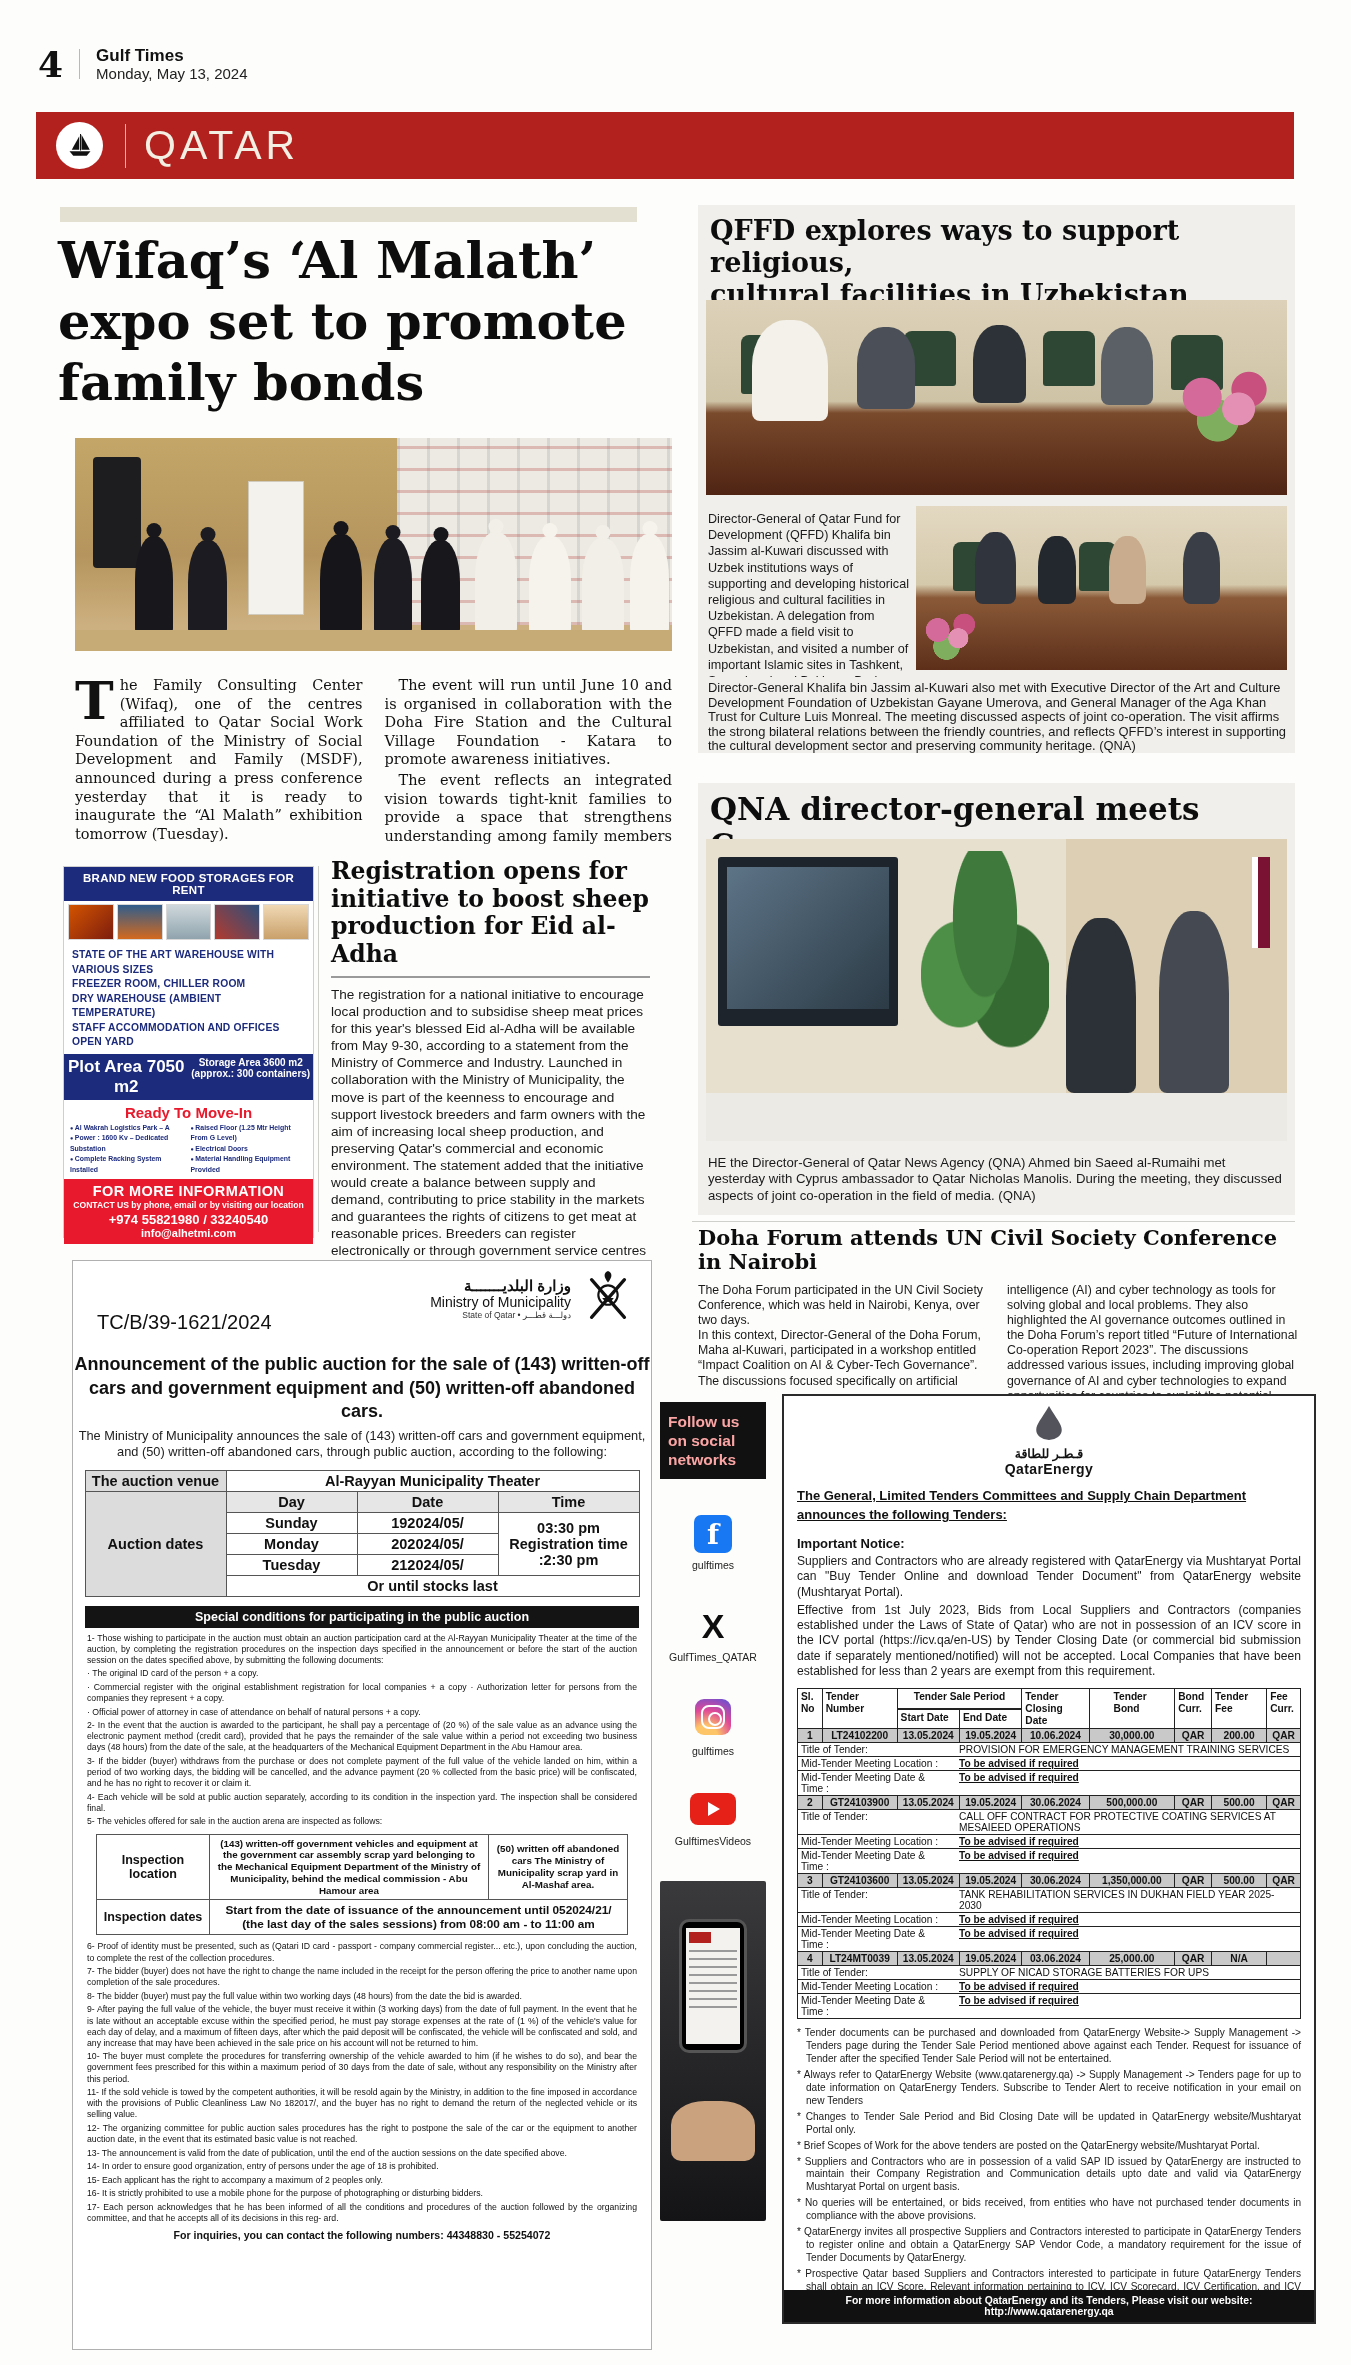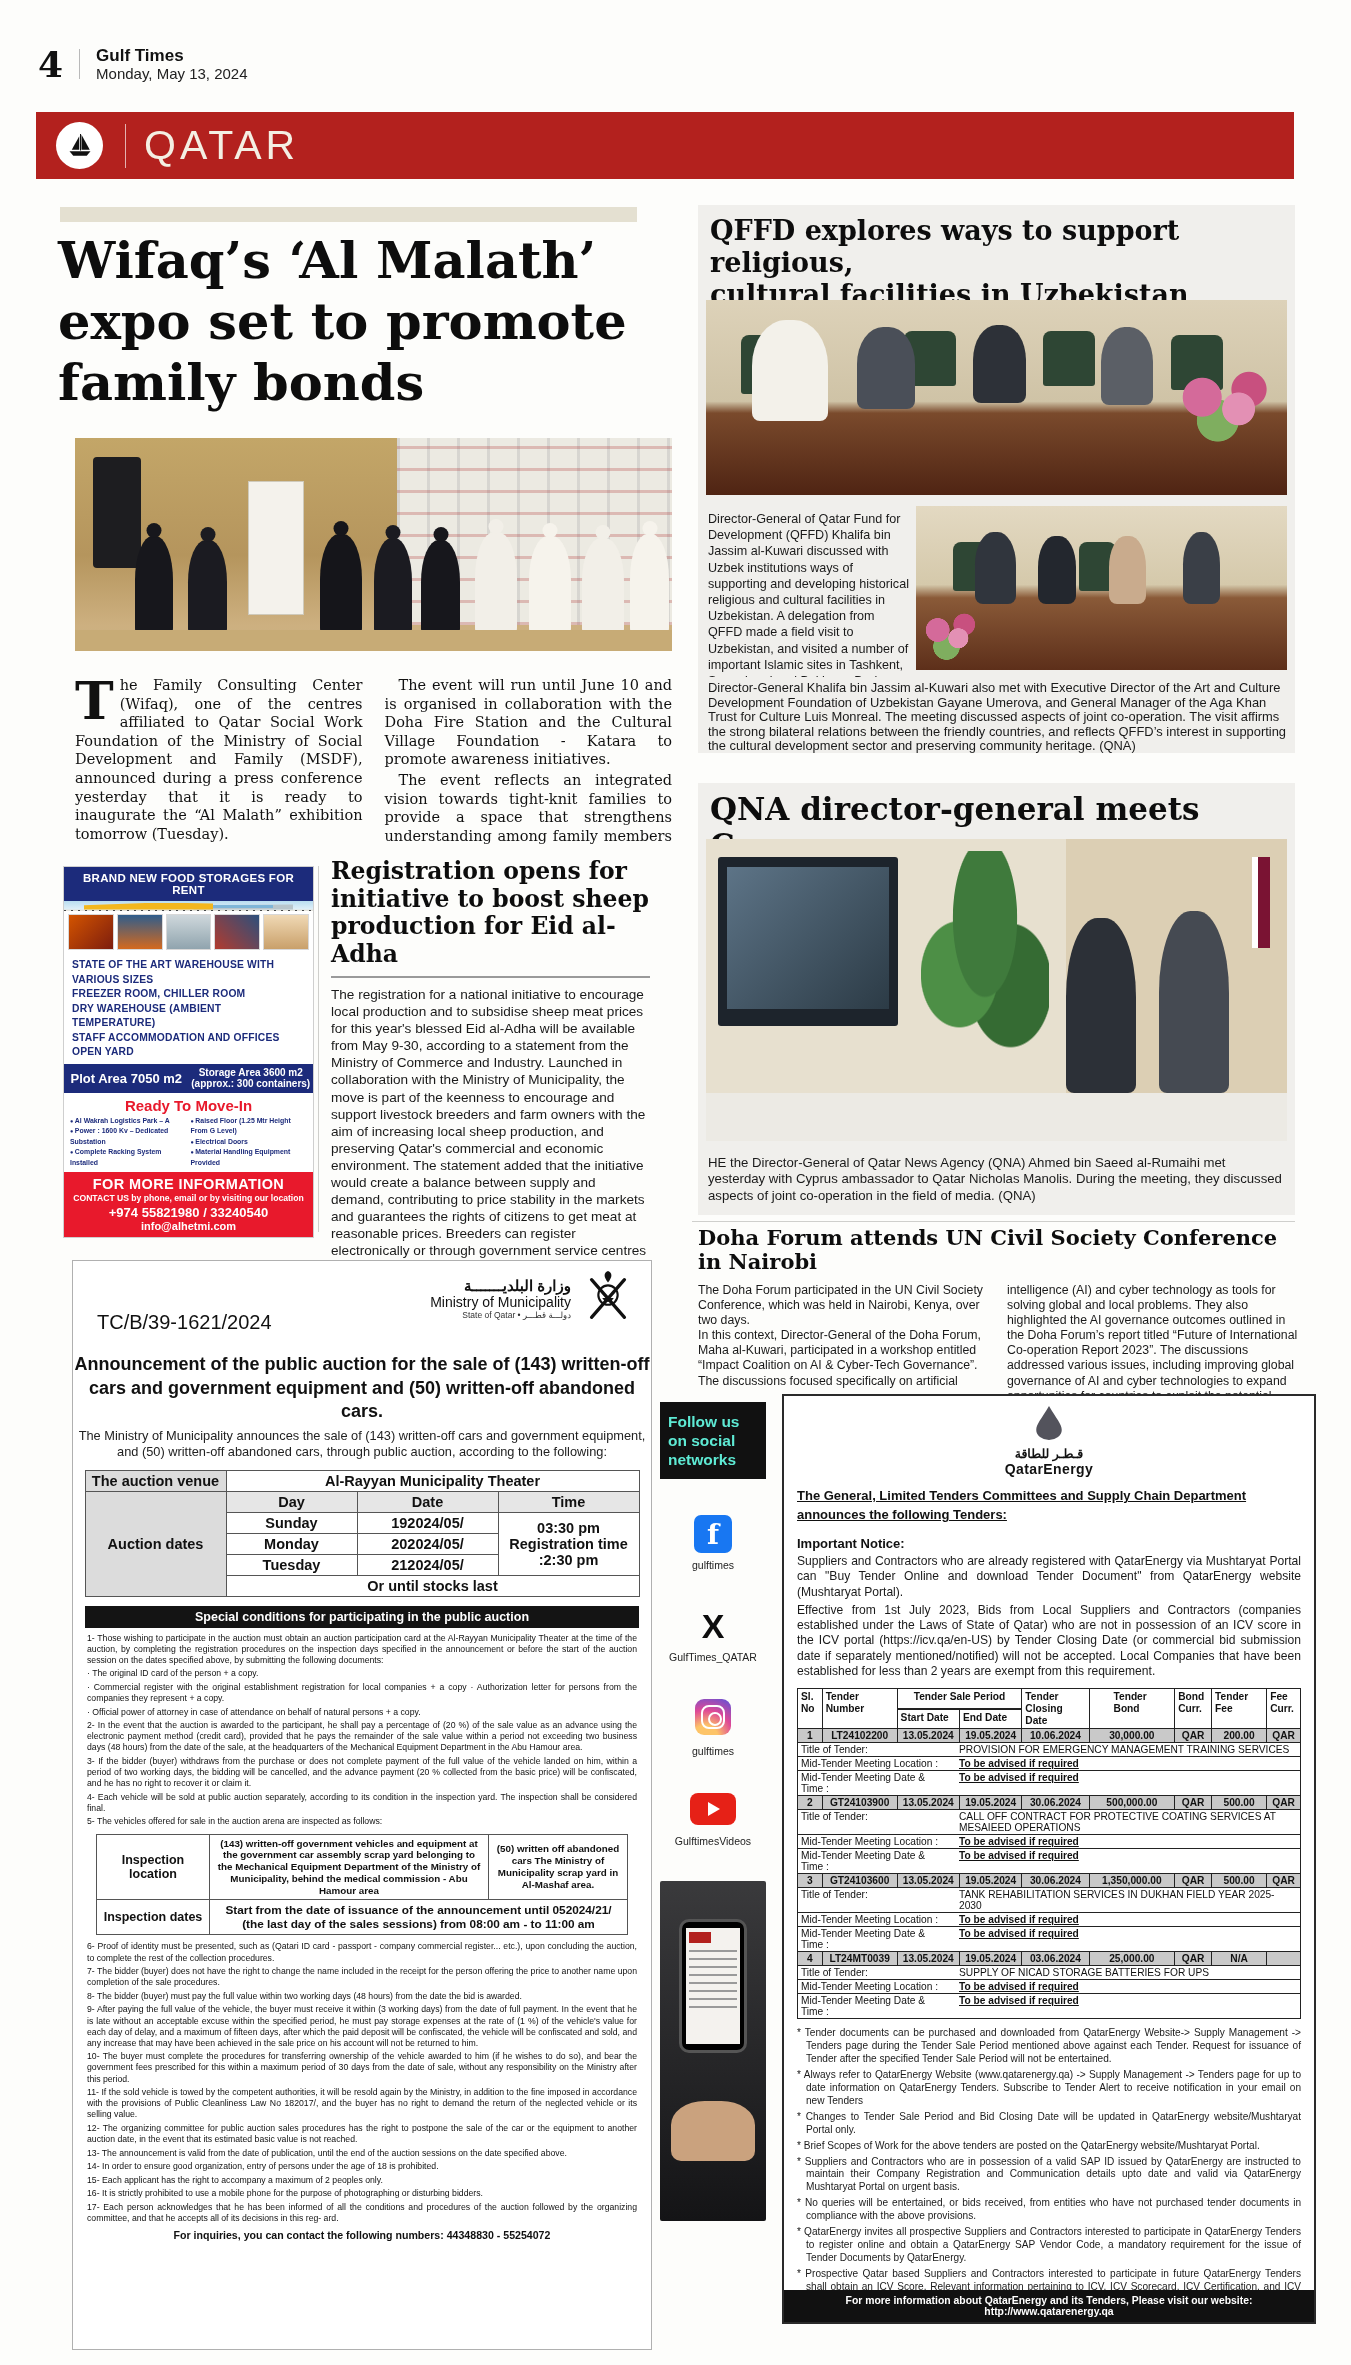--- a/index.html
+++ b/index.html
@@ -96,21 +96,21 @@
             clip-path:polygon(0 18%,100% 0,100% 100%,0 100%);}
   .adb-glass{position:absolute;left:58%;bottom:26%;width:26%;height:30%;background:#7fb6d8;}
   .adb-fence{position:absolute;left:0;bottom:0;width:100%;height:13%;
              background:repeating-linear-gradient(90deg,#46484a 0 2px,transparent 2px 7px);}
   .ad-thumbs{display:flex;gap:3px;padding:3px 4px;}
   .ad-thumbs div{flex:1;height:34px;border:1px solid #d8d8d8;}
   .ad-feats{padding:5px 8px 2px 8px;}
   .ad-feats div{font-size:10.3px;font-weight:bold;color:#1c2b7b;letter-spacing:.2px;line-height:14.5px;}
   .ad-bluebar{display:flex;background:#1c2b7b;color:#fff;font-weight:bold;margin-top:2px;}
   .ad-bluebar .cell{flex:1;text-align:center;padding:3px 2px;}
-  .ad-bluebar .c1{font-size:13px;align-self:center;}
+  .ad-bluebar .c1{font-size:17px;align-self:center;}
   .ad-bluebar .c2{font-size:10px;line-height:11.5px;}
   .ad-ready{color:#e8192c;font-weight:bold;font-size:15px;text-align:center;padding:4px 0 2px 0;}
   .ad-bullets{display:flex;padding:0 6px;gap:4px;}
   .ad-bullets .col{flex:1;}
   .ad-bullets div.b{font-size:6.9px;font-weight:bold;color:#1c2b7b;line-height:10.5px;}
   .ad-bullets div.b::before{content:"● ";font-size:5.5px;}
   .ad-red{background:#e8192c;color:#fff;text-align:center;margin-top:4px;padding:4px 2px 5px 2px;flex:1;}
   .ad-red .t1{font-weight:bold;font-size:14.5px;letter-spacing:.4px;}
   .ad-red .t2{font-weight:bold;font-size:8.6px;margin-top:1px;}
   .ad-red .t3{font-weight:bold;font-size:13px;margin-top:2px;}
@@ -145,21 +145,21 @@
   table.insp{border-collapse:collapse;margin:6px auto;}
   table.insp td{border:1.4px solid #555;font-weight:bold;padding:3px 5px;}
   .insp-lab{font-size:12.5px;text-align:center;width:102px;}
   .insp-a{font-size:9.8px;line-height:11.8px;width:268px;text-align:center;}
   .insp-b{font-size:9.8px;line-height:11.8px;width:128px;text-align:center;}
   .insp-d{font-size:11.8px;line-height:14px;text-align:center;}
   .auc-footer{text-align:center;font-size:10.6px;font-weight:bold;margin-top:5px;}
 
   
   #sidebar{left:660px;top:1402px;width:106px;text-align:center;}
-  .sb-title{background:#111;color:#5eead4;text-align:left;font-weight:bold;font-size:15.5px;
+  .sb-title{background:#111;color:#fca5a5;text-align:left;font-weight:bold;font-size:15.5px;
             line-height:19px;padding:10px 8px;}
   .sb-item{margin-top:36px;}
   .sb-label{font-size:10.5px;color:#222;margin-top:6px;word-wrap:break-word;}
   .icon-box{display:inline-flex;align-items:center;justify-content:center;}
   .fb-icon{width:38px;height:38px;border-radius:7px;background:#1877f2;color:#fff;
            font-family:"DejaVu Serif",serif;font-weight:bold;font-size:28px;}
   .x-icon{width:38px;height:38px;color:#0d0d0d;font-weight:bold;font-size:34px;font-family:"Liberation Sans",sans-serif;}
   .ig-icon{width:36px;height:36px;border-radius:9px;position:relative;
            background:radial-gradient(circle at 28% 110%,#fdc468 0 28%,#df4996 60%,#5851db 100%);}
   .ig-icon::before{content:"";position:absolute;left:6px;top:6px;right:6px;bottom:6px;

